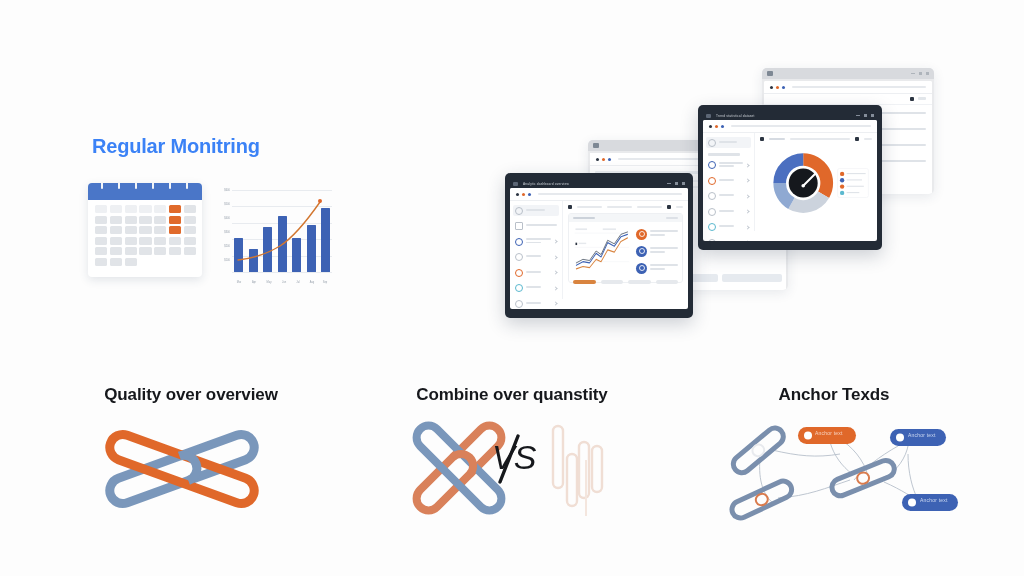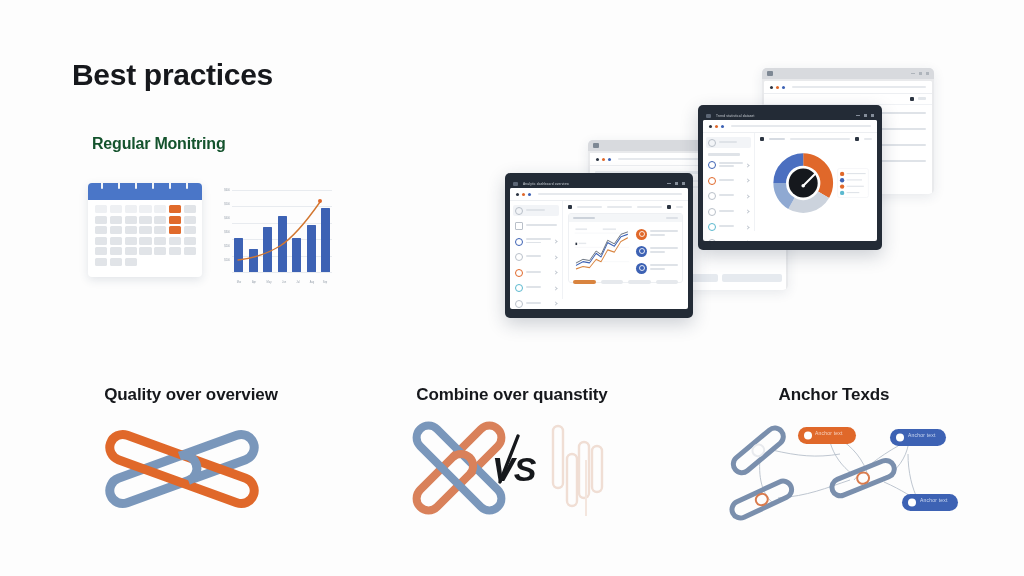--- a/index.html
+++ b/index.html
@@ -23,23 +23,23 @@
     top: 58px;
     font-size: 30px;
     font-weight: 700;
     color: #16181c;
     letter-spacing: -0.3px;
   }
   .subtitle {
     position: absolute;
     left: 92px;
     top: 135px;
-    font-size: 16px;
+    font-size: 20px;
     font-weight: 700;
-    color: #14532d;
+    color: #3b82f6;
     letter-spacing: -0.2px;
   }
   .caption {
     position: absolute;
     top: 385px;
     font-size: 17px;
     font-weight: 600;
     color: #16181c;
     letter-spacing: -0.1px;
     text-align: center;
@@ -235,33 +235,31 @@
 
   
   .illus { position: absolute; }
 
   
   .vs {
     position: absolute;
     left: 492px;
     top: 438px;
     font-size: 34px;
-    font-weight: 700;
+    font-weight: 400;
     color: #16181c;
     letter-spacing: -1px;
     font-style: italic;
-    margin-top: 12px;
   }
 </style>
 </head>
 <body>
 
 <div class="slide">
 
-  <div class="title">Best practices</div>
   <div class="subtitle">Regular Monitring</div>
 
   <div class="calendar">
     <div class="cal-head">
       <div class="cal-ring" style="left:13px"></div>
       <div class="cal-ring" style="left:30px"></div>
       <div class="cal-ring" style="left:47px"></div>
       <div class="cal-ring" style="left:64px"></div>
       <div class="cal-ring" style="left:81px"></div>
       <div class="cal-ring" style="left:98px"></div>

